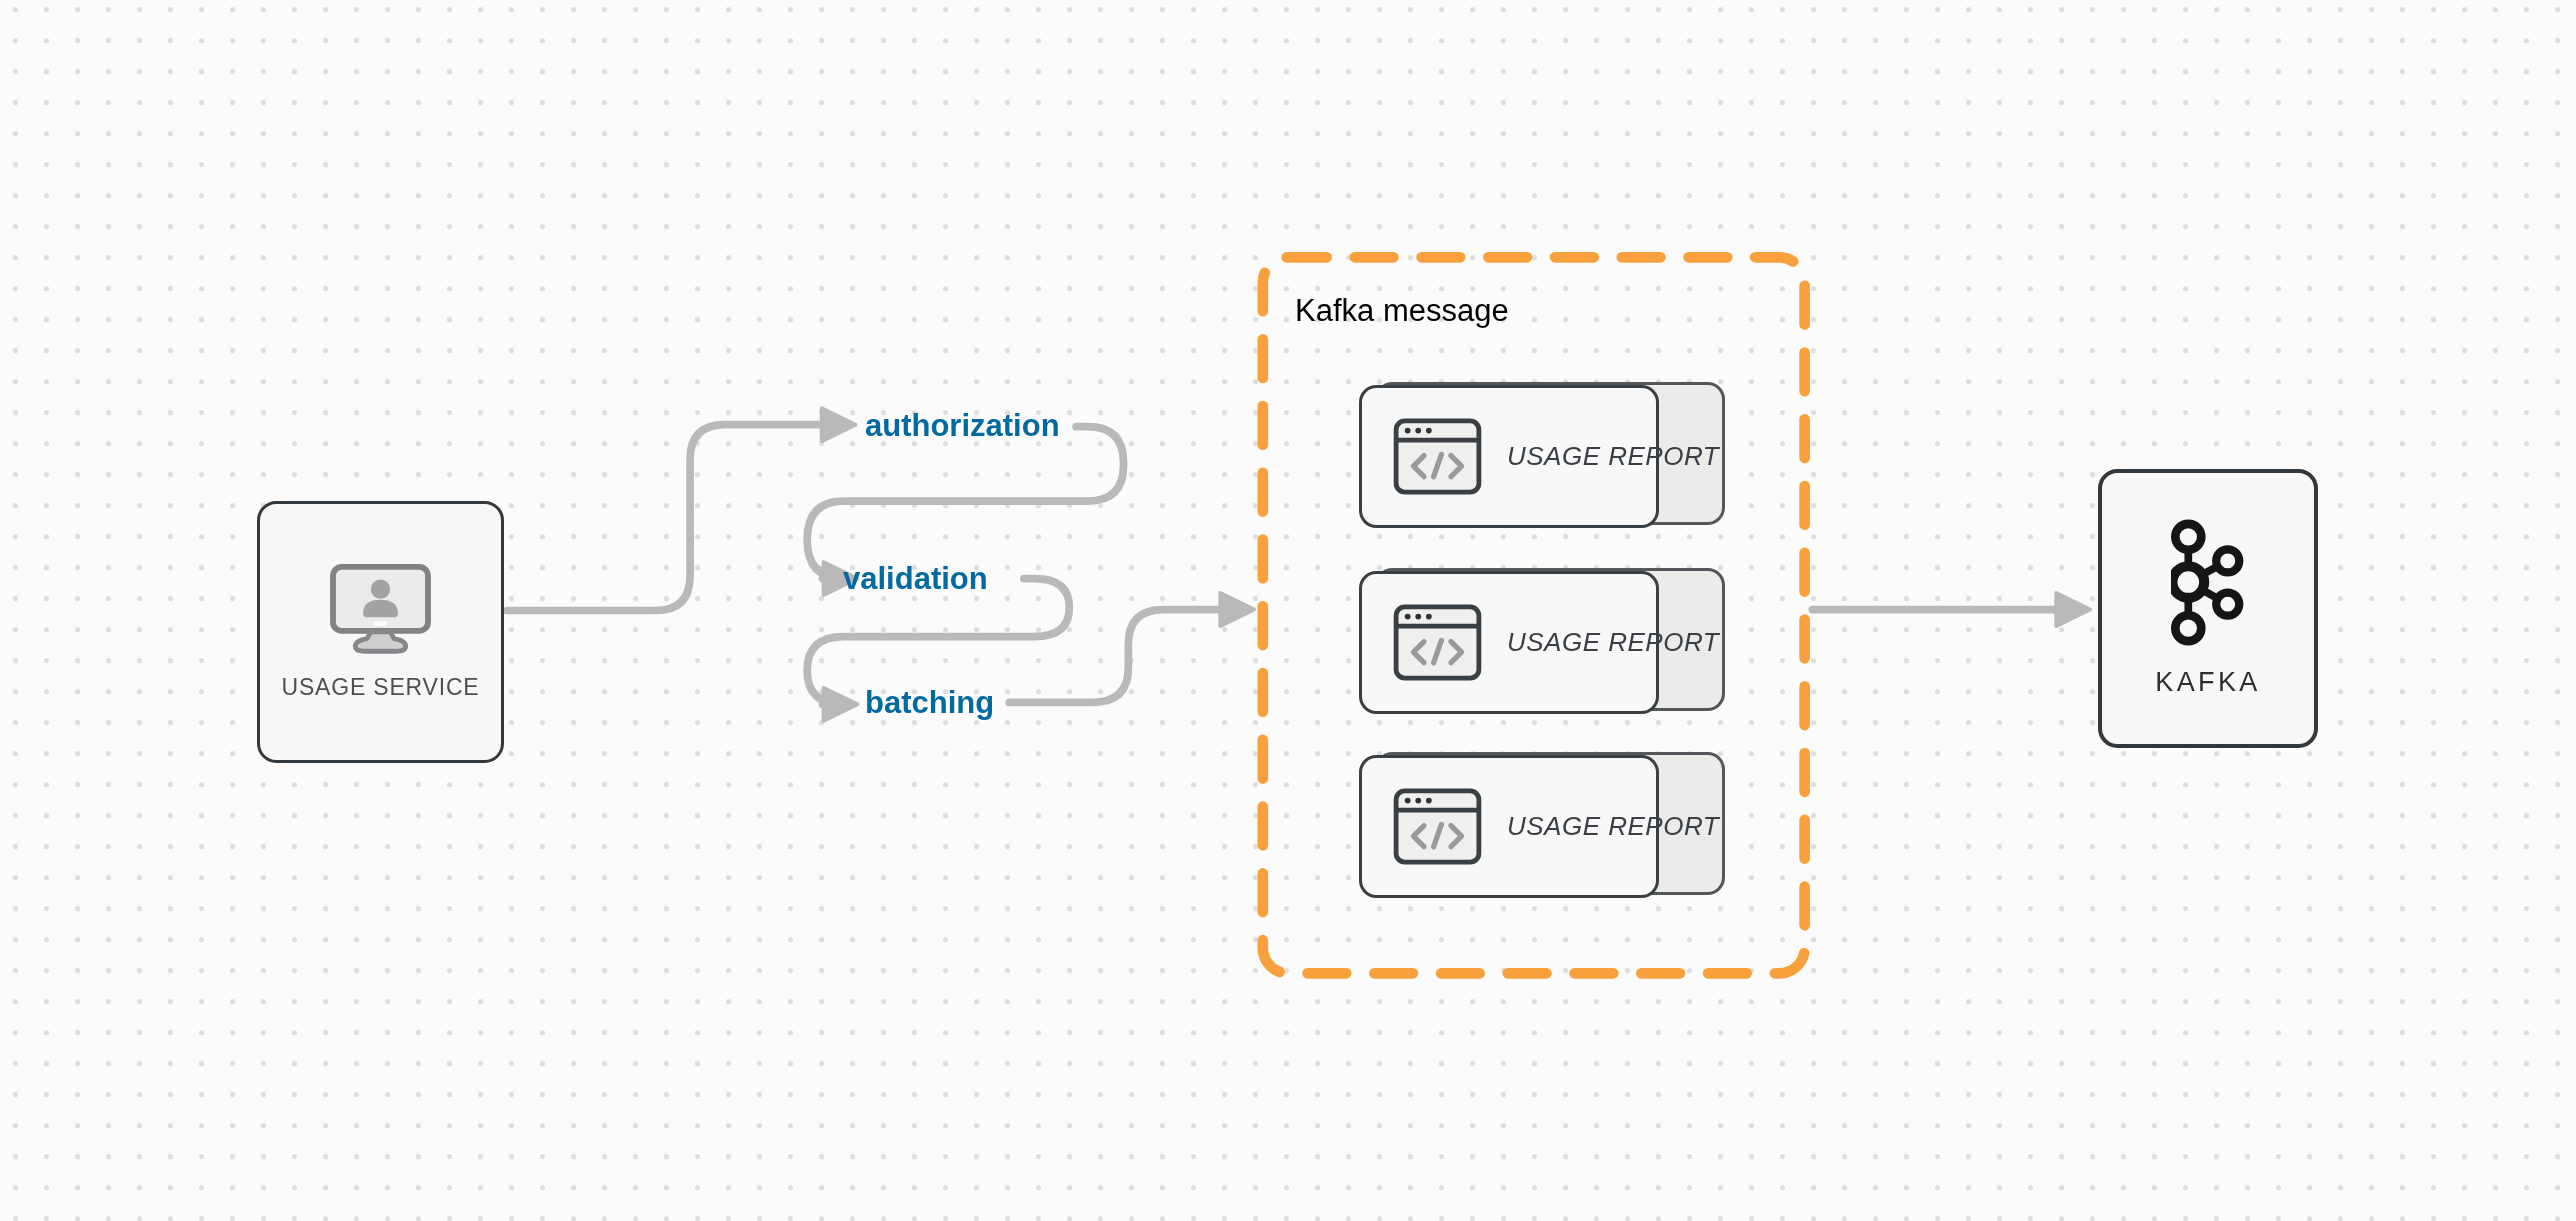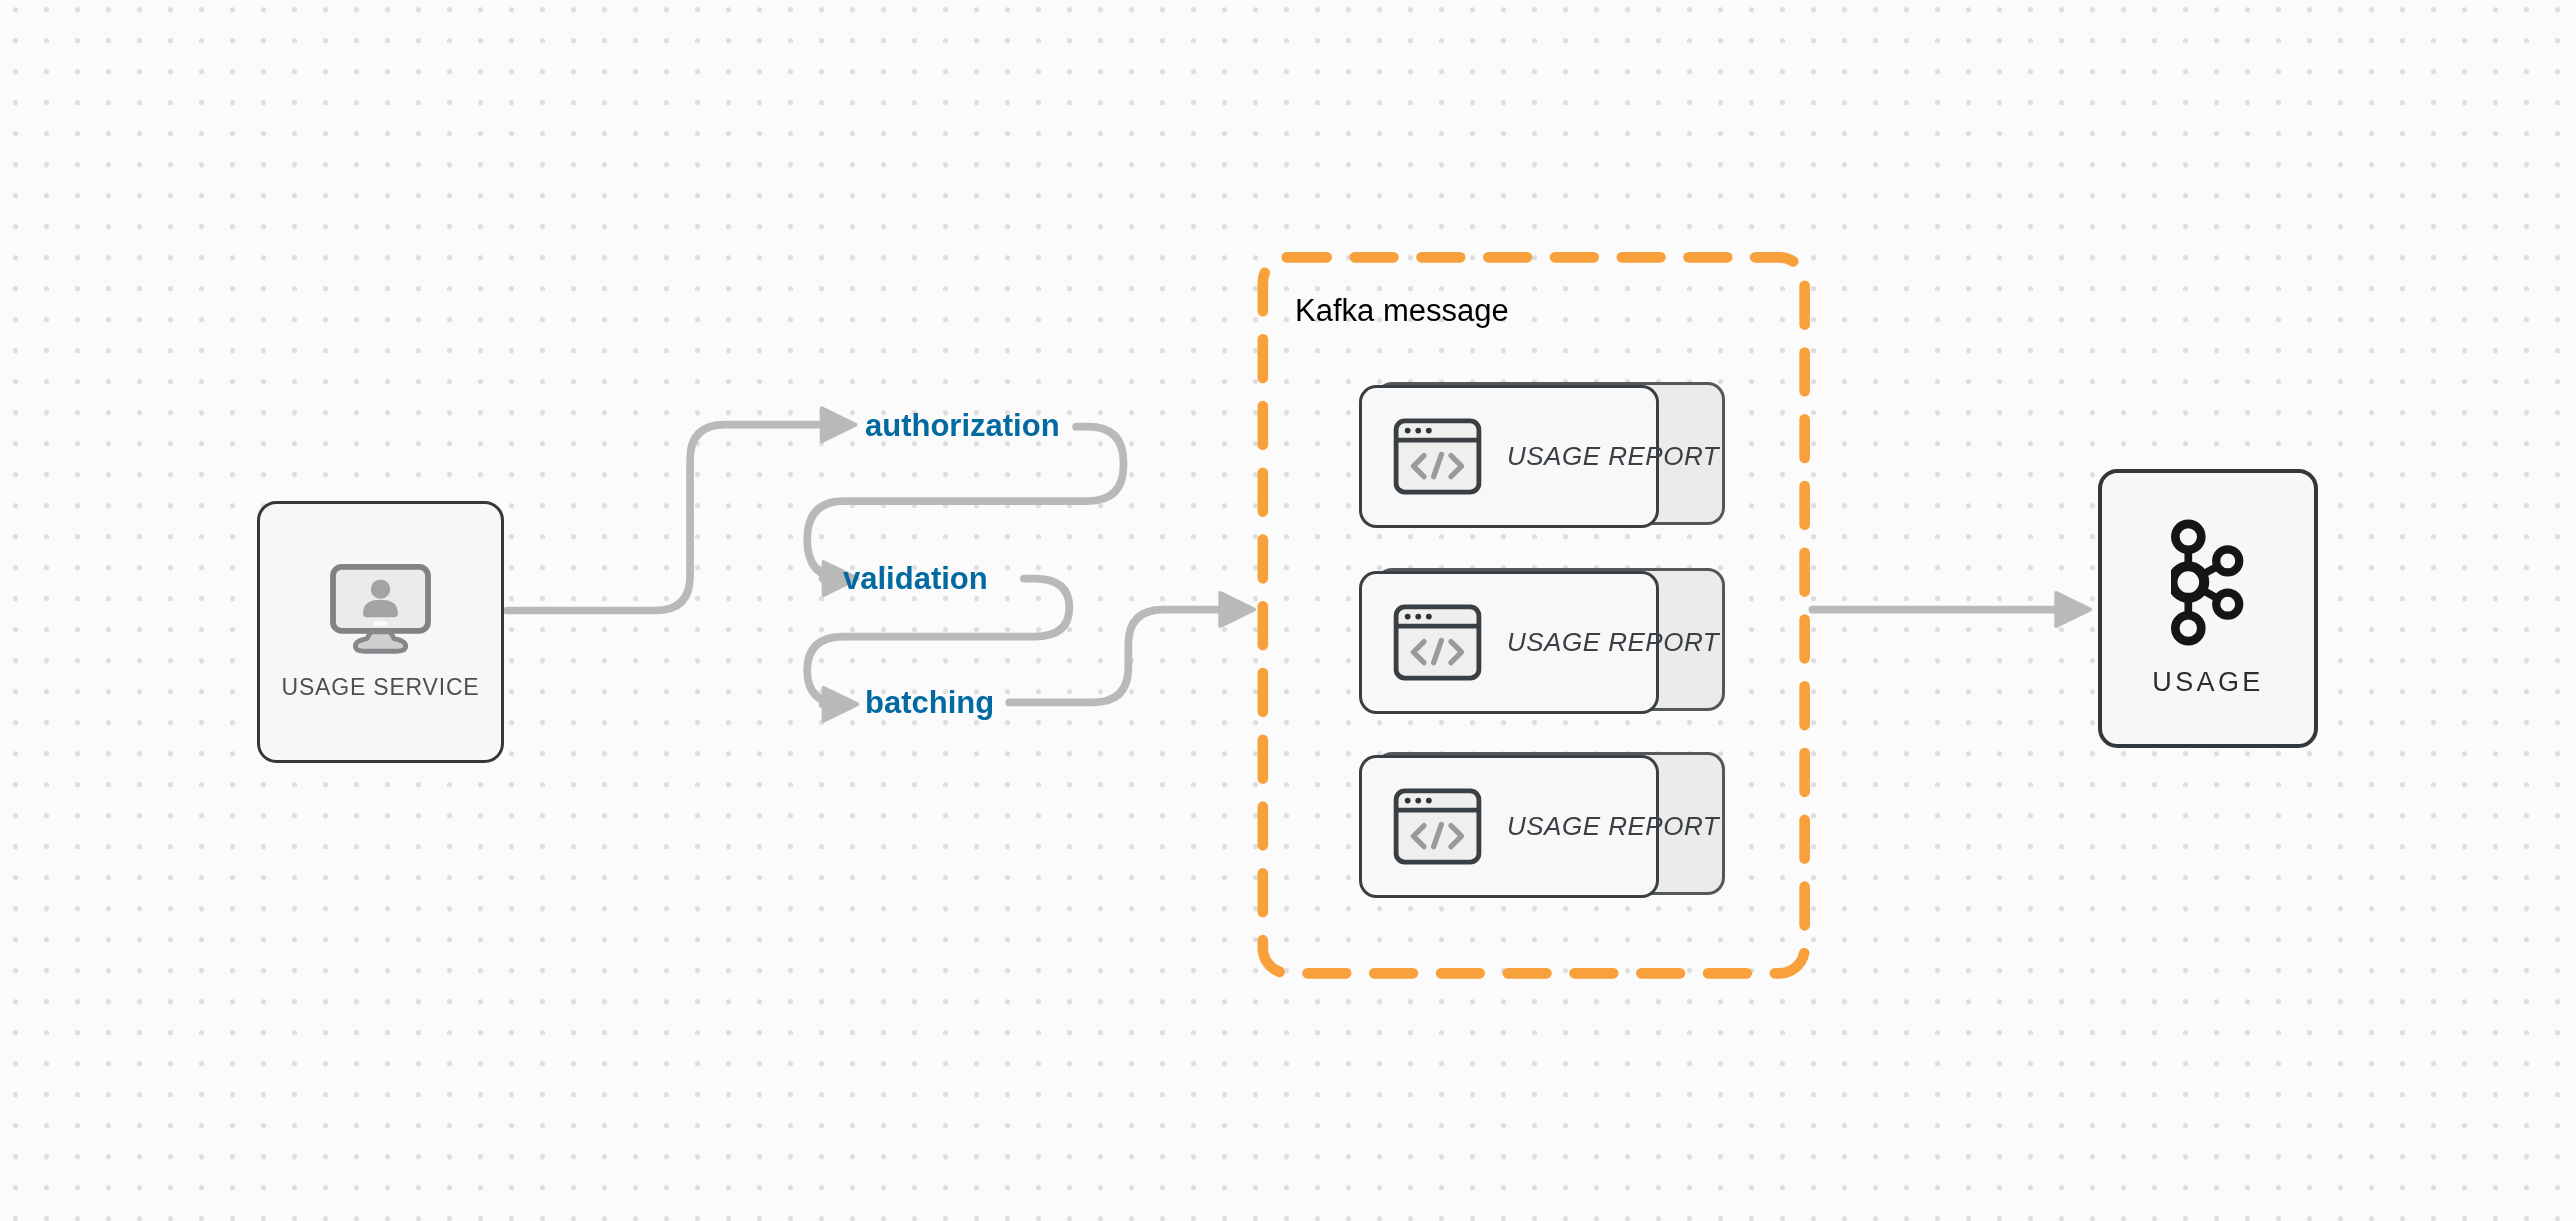--- a/index.html
+++ b/index.html
@@ -194,15 +194,15 @@
       <line x1="18" y1="65" x2="59" y2="88"></line>
     </g>
     <g fill="#f6f7f6" stroke="#151515">
       <circle cx="18" cy="18" r="13.5" stroke-width="9"></circle>
       <circle cx="18" cy="113" r="13.5" stroke-width="9"></circle>
       <circle cx="18" cy="65" r="16.5" stroke-width="10.5"></circle>
       <circle cx="59" cy="43" r="12" stroke-width="8.5"></circle>
       <circle cx="59" cy="88" r="12" stroke-width="8.5"></circle>
     </g>
   </svg>
-  <div class="node-label">USAGE</div>
+  <div class="node-label">KAFKA</div>
 </div>
 
 
 </body></html>

